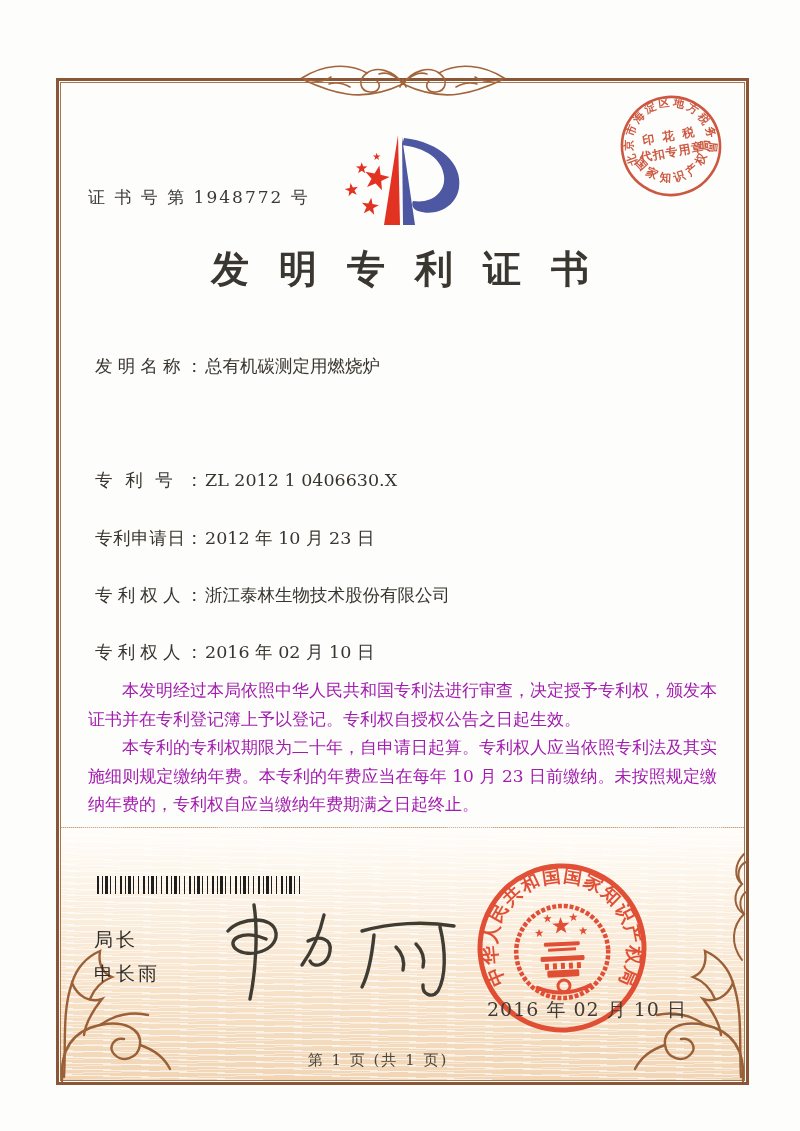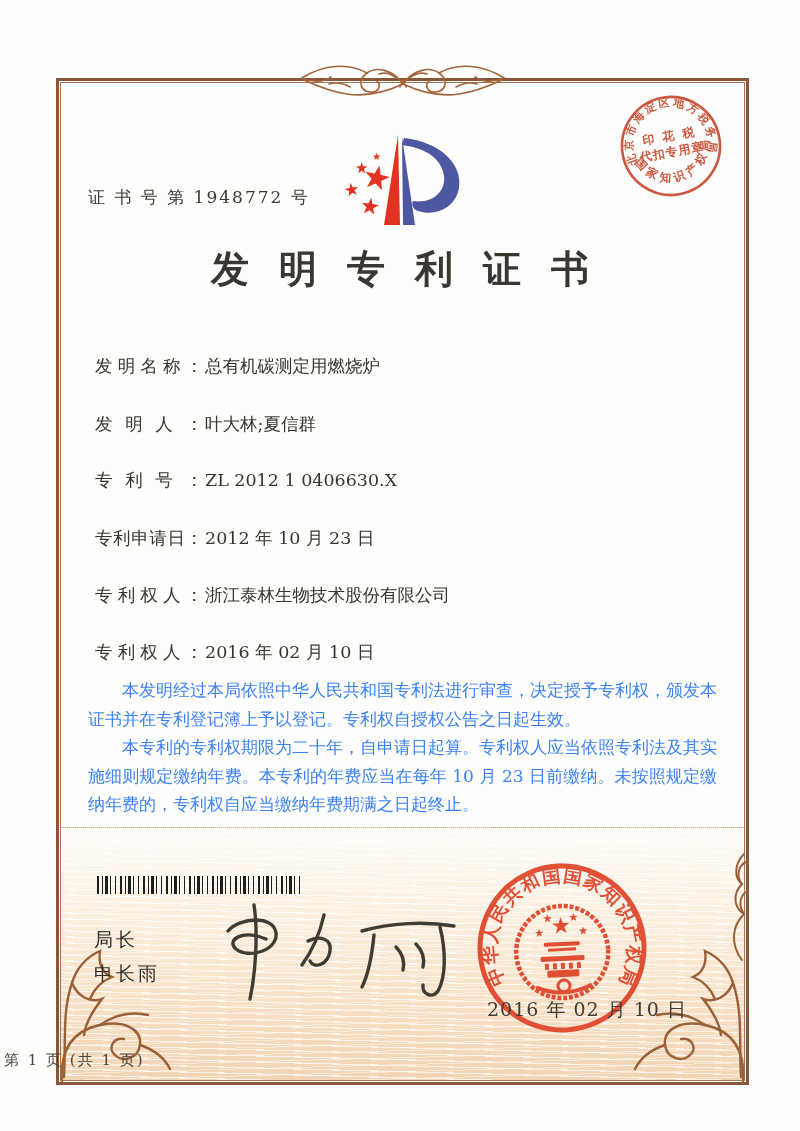--- a/index.html
+++ b/index.html
@@ -30,34 +30,34 @@
   .tax-stamp{position:absolute;left:616px;top:90px;transform:rotate(-10deg);opacity:.92;z-index:3;}
   .title{
     position:absolute;left:0;right:0;top:244px;text-align:center;
     font-size:38px;font-weight:600;letter-spacing:30px;padding-left:30px;color:#3a3630;z-index:2;
   }
   
   .field{position:absolute;left:95px;font-size:17.5px;z-index:2;white-space:nowrap;}
   .field .lab{display:inline-block;width:108px;text-align:justify;text-align-last:justify;}
   .field .val{margin-left:2px;}
   
-  .bodytext{position:absolute;left:88px;top:676px;width:629px;font-size:17px;line-height:28.5px;text-align:justify;z-index:2;color:#3b82f6;}
+  .bodytext{position:absolute;left:88px;top:676px;width:629px;font-size:17px;line-height:28.5px;text-align:justify;z-index:2;color:#a21caf;}
   .bodytext p{margin:0;text-indent:2em;}
   
   .barcode{
     position:absolute;left:97px;top:876px;width:205px;height:18px;z-index:2;
     background-image:
       repeating-linear-gradient(90deg,#1e1e1e 0 2px,transparent 2px 5px,#1e1e1e 5px 6px,transparent 6px 8px,#1e1e1e 8px 11px,transparent 11px 13px,#1e1e1e 13px 14px,transparent 14px 18px,#1e1e1e 18px 19px,transparent 19px 23px);
   }
   .director{position:absolute;left:94px;font-size:19px;letter-spacing:3px;color:#2f2c27;
     font-family:"Liberation Sans","DejaVu Sans",sans-serif;z-index:2;text-align:right;}
   .sig{position:absolute;left:212px;top:893px;z-index:3;}
   .seal{position:absolute;left:472px;top:856px;transform:rotate(-3deg);opacity:.93;z-index:2;}
   .seal-date{position:absolute;left:487px;top:997px;font-size:19px;letter-spacing:1px;color:#3f3a33;z-index:4;white-space:nowrap;}
-  .footer{position:absolute;left:4px;right:60px;top:1051px;font-size:15px;letter-spacing:2px;color:#4a453d;z-index:3;}
+  .footer{position:absolute;left:16px;right:60px;top:1051px;text-align:center;font-size:15px;letter-spacing:2px;color:#4a453d;z-index:3;}
   svg{display:block;}
 </style>
 </head>
 <body>
 
 <div id="page">
 
   <div class="frame">
     <div class="frame-inner"></div>
 
@@ -138,23 +138,20 @@
       <textPath href="#ts-bot" startOffset="6">国家知识产权局</textPath>
     </text>
     <text x="55" y="50" text-anchor="middle" font-size="12" font-weight="bold" fill="#c94b32" letter-spacing="2">印 花 税</text>
     <text x="55" y="66" text-anchor="middle" font-size="12" font-weight="bold" fill="#c94b32" letter-spacing="1">代扣专用章</text>
   </svg>
 
   <div class="title">发明专利证书</div>
 
   <div class="field" style="top:354px">
     <span class="lab">发明名称：</span><span class="val">总有机碳测定用燃烧炉</span>
-  </div>
-  <div class="field" style="top:412px">
-    <span class="lab">发明人：</span><span class="val">叶大林;夏信群</span>
   </div>
   <div class="field" style="top:468px">
     <span class="lab">专利号：</span><span class="val">ZL 2012 1 0406630.X</span>
   </div>
   <div class="field" style="top:526px">
     <span class="lab">专利申请日：</span><span class="val">2012 年 10 月 23 日</span>
   </div>
   <div class="field" style="top:583px">
     <span class="lab">专利权人：</span><span class="val">浙江泰林生物技术股份有限公司</span>
   </div>

